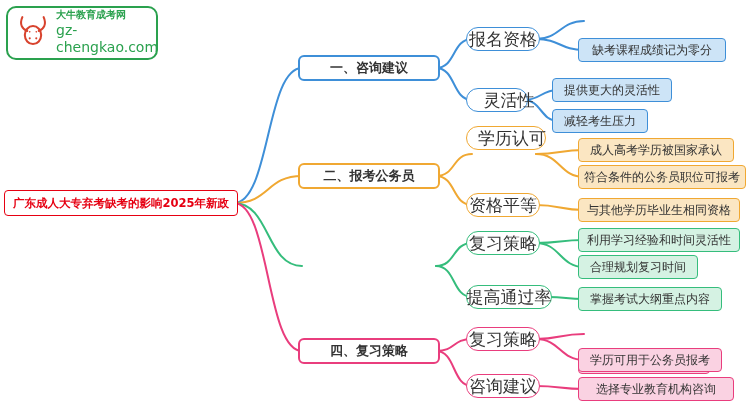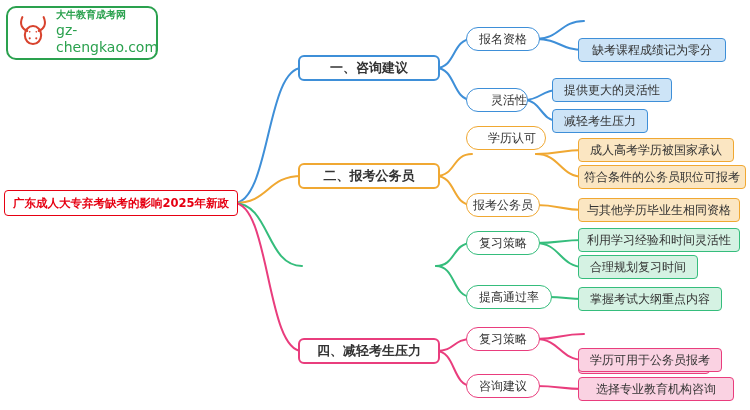--- a/index.html
+++ b/index.html
@@ -2,21 +2,21 @@
 <html><head>
 <meta charset="utf-8">
 <style>
   html,body{margin:0;padding:0;background:#fff;font-family:"DejaVu Sans","Liberation Sans",sans-serif;}
   #canvas{position:relative;width:750px;height:410px;background:#fff;overflow:hidden;}
   svg.connectors{position:absolute;left:0;top:0;width:750px;height:410px;}
   .node{position:absolute;box-sizing:border-box;display:flex;align-items:center;justify-content:center;
         background:#fff;white-space:nowrap;color:#333;}
   .root{border:1px solid #e60012;color:#e60012;font-weight:bold;font-size:11.5px;border-radius:4px;}
   .l1{font-size:13px;font-weight:bold;border-style:solid;border-width:2px;border-radius:6px;height:26px;}
-  .l2{font-size:12px;border-style:solid;border-width:1.5px;border-radius:12px;height:24px;}
+  .l2{font-size:17px;border-style:solid;border-width:1.5px;border-radius:12px;height:24px;}
   .l3{font-size:12px;border-style:solid;border-width:1px;border-radius:4px;height:24px;}
   .b1{border-color:#3e8fd8}.b2{border-color:#f0a832}.b3{border-color:#35bd7c}.b4{border-color:#e93d7d}
   .l3.b1{background:#cde4f7}.l3.b2{background:#fbe6c2}.l3.b3{background:#d5f2e3}.l3.b4{background:#fad2e2}
   .logo{position:absolute;left:6px;top:6px;width:152px;height:54px;border:2px solid #2aa14e;border-radius:10px;
         display:flex;align-items:center;gap:5px;padding:3px 7px;box-sizing:border-box;background:#fff;cursor:pointer;}
   .logo-texts{display:flex;flex-direction:column;justify-content:center;}
   .logo-name{color:#2aa14e;font-weight:bold;font-size:10px;line-height:1.25;}
   .logo-url{color:#2aa14e;font-size:14px;line-height:1.25;}
 </style>
 </head>
@@ -75,26 +75,26 @@
     <span class="logo-texts">
       <span class="logo-name">大牛教育成考网</span>
       <span class="logo-url">gz-chengkao.com</span>
     </span>
   </div>
 
   <div class="node root" style="left:4px;top:190px;width:234px;height:26px;">广东成人大专弃考缺考的影响2025年新政</div>
 
   <div class="node l1 b1" style="left:298px;top:55px;width:142px;">一、咨询建议</div>
   <div class="node l1 b2" style="left:298px;top:163px;width:142px;">二、报考公务员</div>
-  <div class="node l1 b4" style="left:298px;top:338px;width:142px;">四、减轻考生压力</div>
+  <div class="node l1 b4" style="left:298px;top:338px;width:142px;">四、复习策略</div>
 
   <div class="node l2 b1" style="left:466px;top:27px;width:74px;">报名资格</div>
   <div class="node l2 b1" style="left:466px;top:88px;width:62px;padding-left:24px;">灵活性</div>
   <div class="node l2 b2" style="left:466px;top:126px;width:80px;padding-left:12px;">学历认可</div>
-  <div class="node l2 b2" style="left:466px;top:193px;width:74px;">报考公务员</div>
+  <div class="node l2 b2" style="left:466px;top:193px;width:74px;">资格平等</div>
   <div class="node l2 b3" style="left:466px;top:231px;width:74px;">复习策略</div>
   <div class="node l2 b3" style="left:466px;top:285px;width:86px;">提高通过率</div>
   <div class="node l2 b4" style="left:466px;top:327px;width:74px;">复习策略</div>
   <div class="node l2 b4" style="left:466px;top:374px;width:74px;">咨询建议</div>
 
   <div class="node l3 b1" style="left:578px;top:38px;width:148px;">缺考课程成绩记为零分</div>
   <div class="node l3 b1" style="left:552px;top:78px;width:120px;">提供更大的灵活性</div>
   <div class="node l3 b1" style="left:552px;top:109px;width:96px;">减轻考生压力</div>
   <div class="node l3 b2" style="left:578px;top:138px;width:156px;">成人高考学历被国家承认</div>
   <div class="node l3 b2" style="left:578px;top:165px;width:168px;">符合条件的公务员职位可报考</div>

